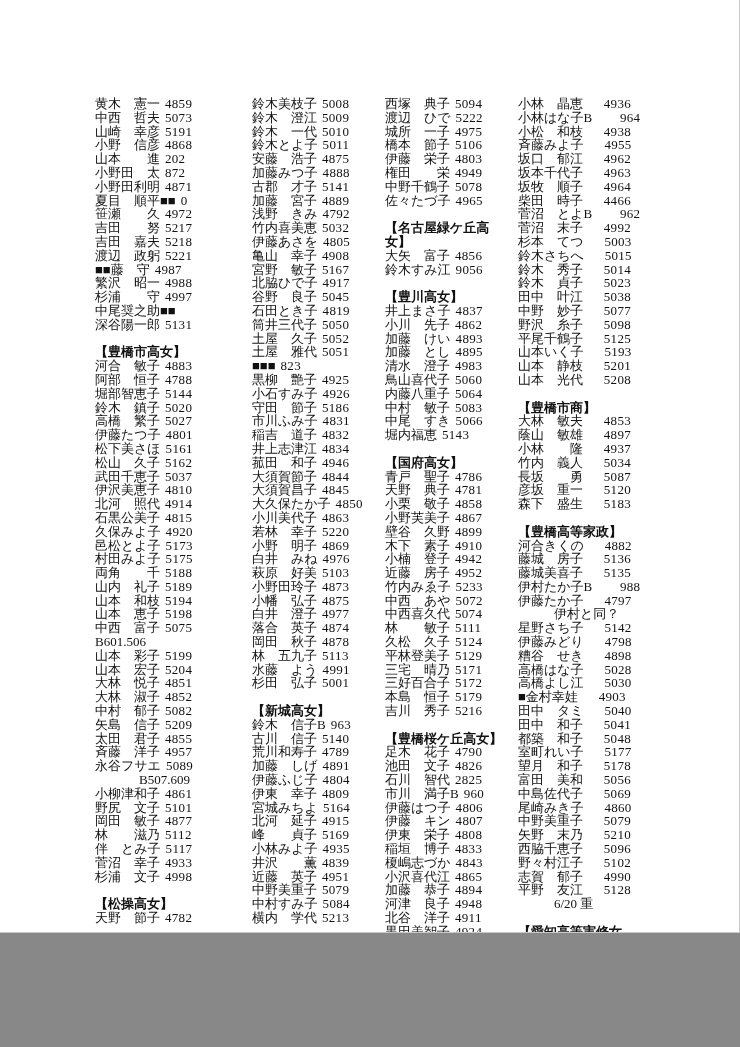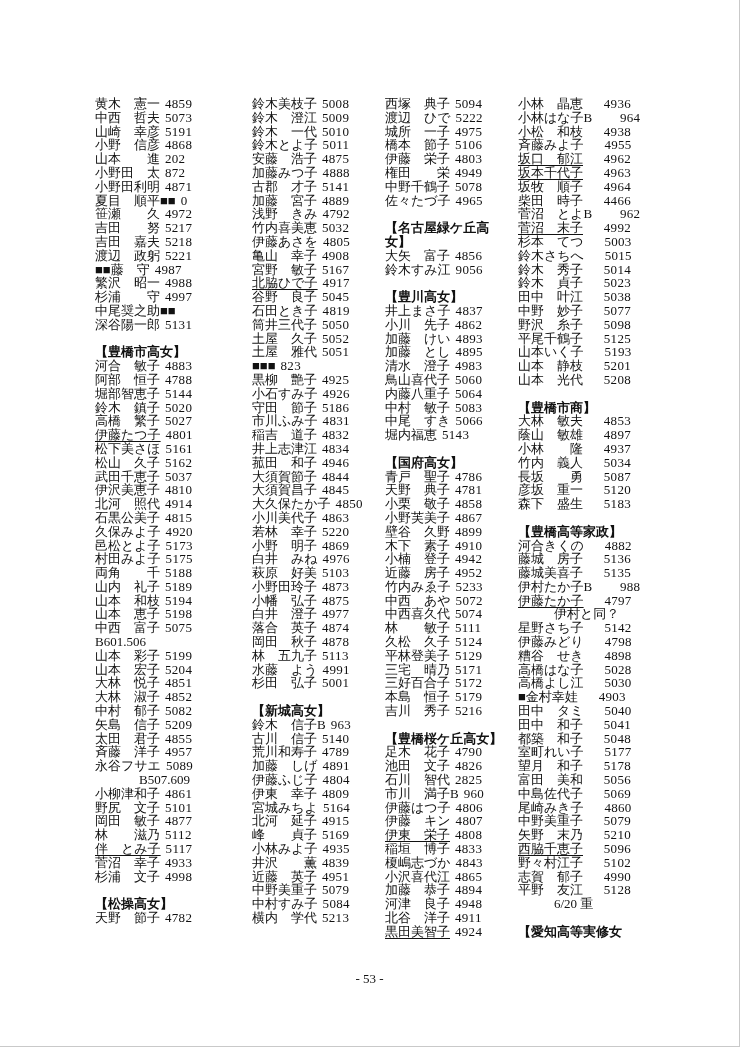--- a/index.html
+++ b/index.html
@@ -1,38 +1,38 @@
 <!DOCTYPE html>
 <html><head>
 <meta charset="utf-8">
 <style>
   html,body{margin:0;padding:0;background:#888;}
   .page{
     position:relative;
-    width:740px;height:1047px;
+    width:740px;height:933px;
     background:#fff;
     font-family:"Liberation Serif","DejaVu Serif",serif;
     color:#111;
     overflow:hidden;
     box-sizing:border-box;
     border-right:1px solid #c9c9c9;
     border-bottom:1px solid #c9c9c9;
   }
   .columns{
     position:absolute;left:95px;top:97px;
     display:flex;align-items:flex-start;
   }
   .col{flex:none;font-size:13px;line-height:13.8px;}
   .col-0{width:157px;}
   .col-1{width:133px;}
   .col-2{width:133px;}
   .col-3{width:162px;}
   .row{white-space:pre;height:13.8px;}
   .nm{white-space:pre;}
-  .nm.ul{text-decoration:underline;text-underline-offset:2px;}
+  .nm.ul{text-underline-offset:2px;}
   .no{margin-left:5px;letter-spacing:.3px;}
   .col-3 .no{display:inline-block;min-width:40px;text-align:right;margin-left:8px;}
   .hdr{margin-top:13.8px;font-weight:bold;white-space:pre-line;height:auto;}
   .note{height:13.8px;white-space:pre;}
   .note.ind1{padding-left:44px;}
   .note.ind2{padding-left:36px;}
   .footer{
     position:absolute;left:0;right:0;top:971px;
     text-align:center;font-size:13px;
     font-family:"Liberation Serif","DejaVu Serif",serif;

